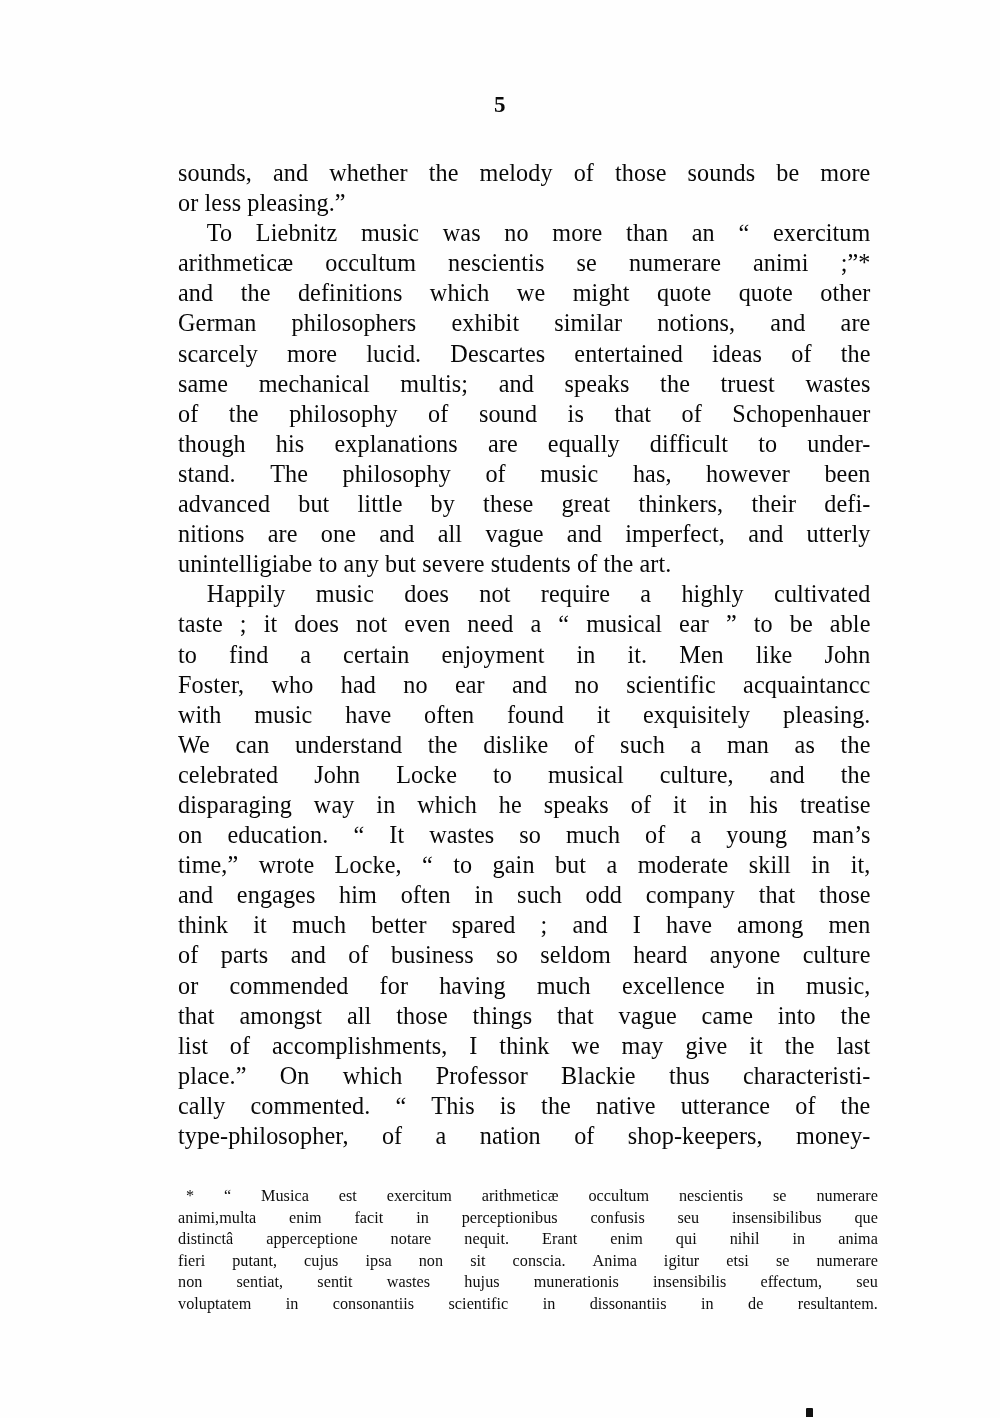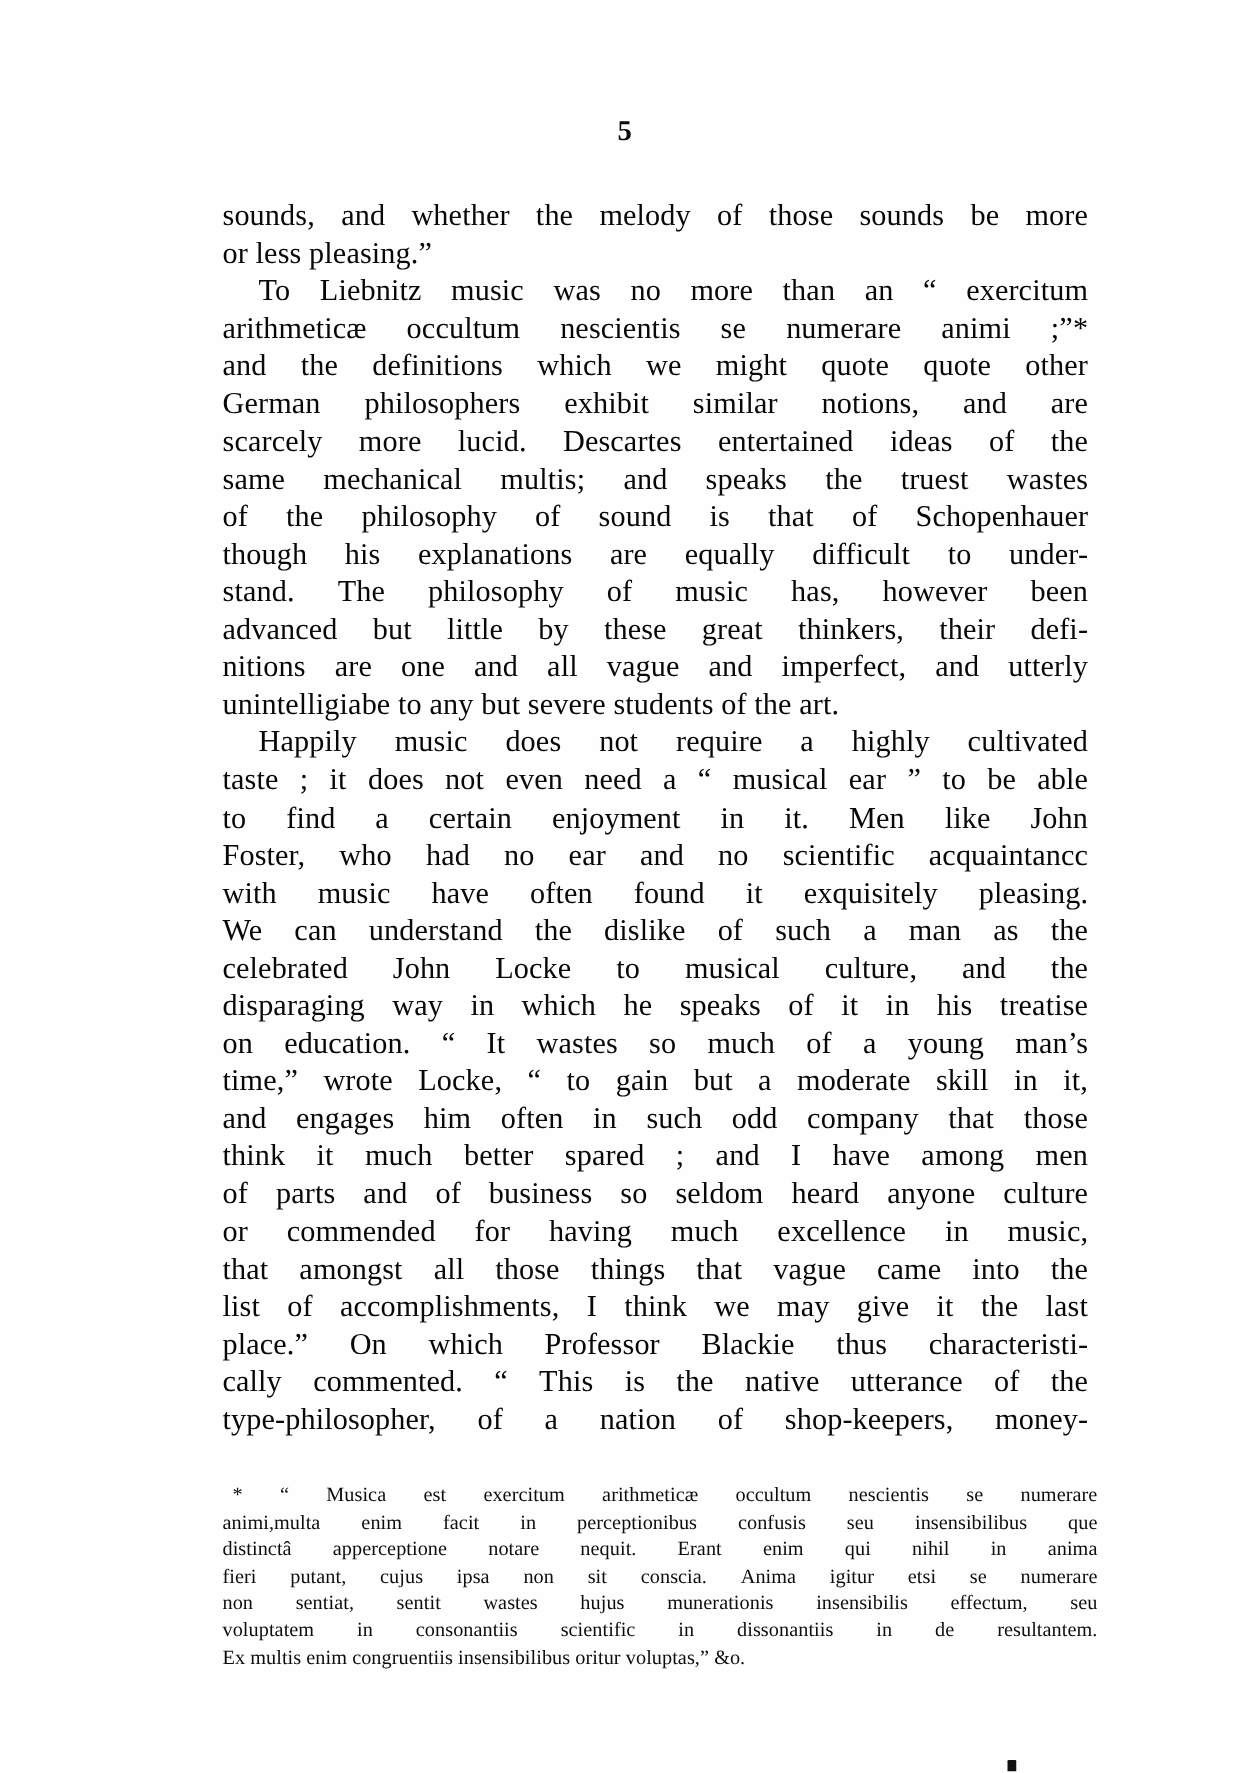--- a/index.html
+++ b/index.html
@@ -548,18 +548,17 @@
         <span>voluptatem</span>
         <span>in</span>
         <span>consonantiis</span>
         <span>scientific</span>
         <span>in</span>
         <span>dissonantiis</span>
         <span>in</span>
         <span>de</span>
         <span>resultantem.</span>
       </span>
-      <span class="fn-line">Ex multis enim congruentiis insensibilibus oritur voluptas,” &amp;o.</span>
     </div>
 
   <div id="edge-mark"></div>
 
 </div>
 
 </body></html>

